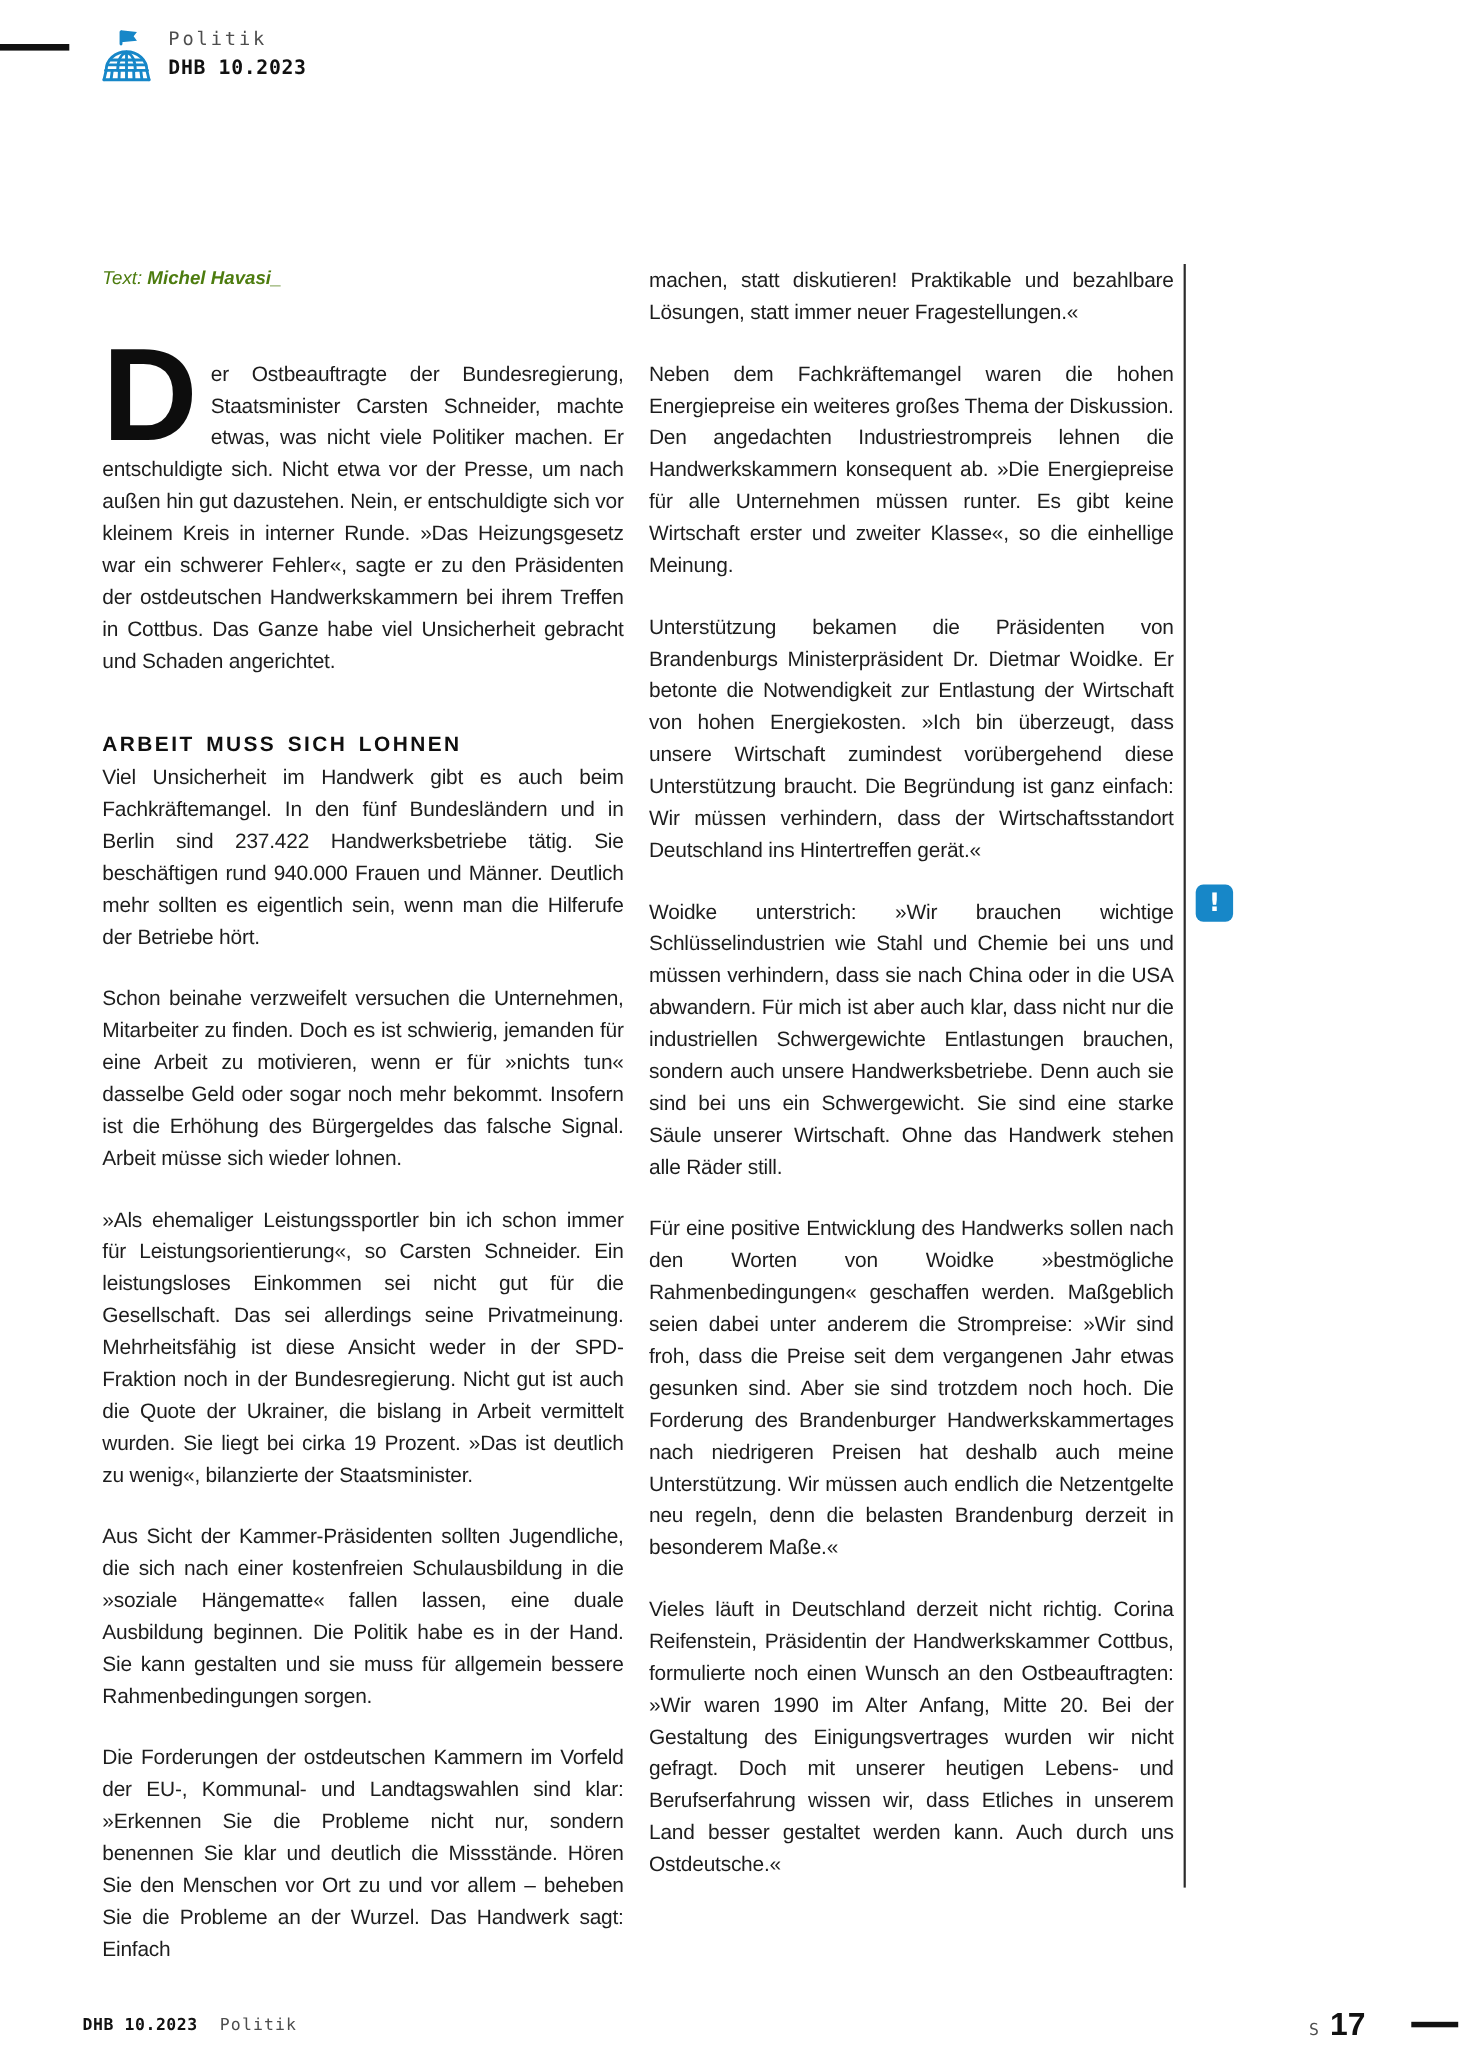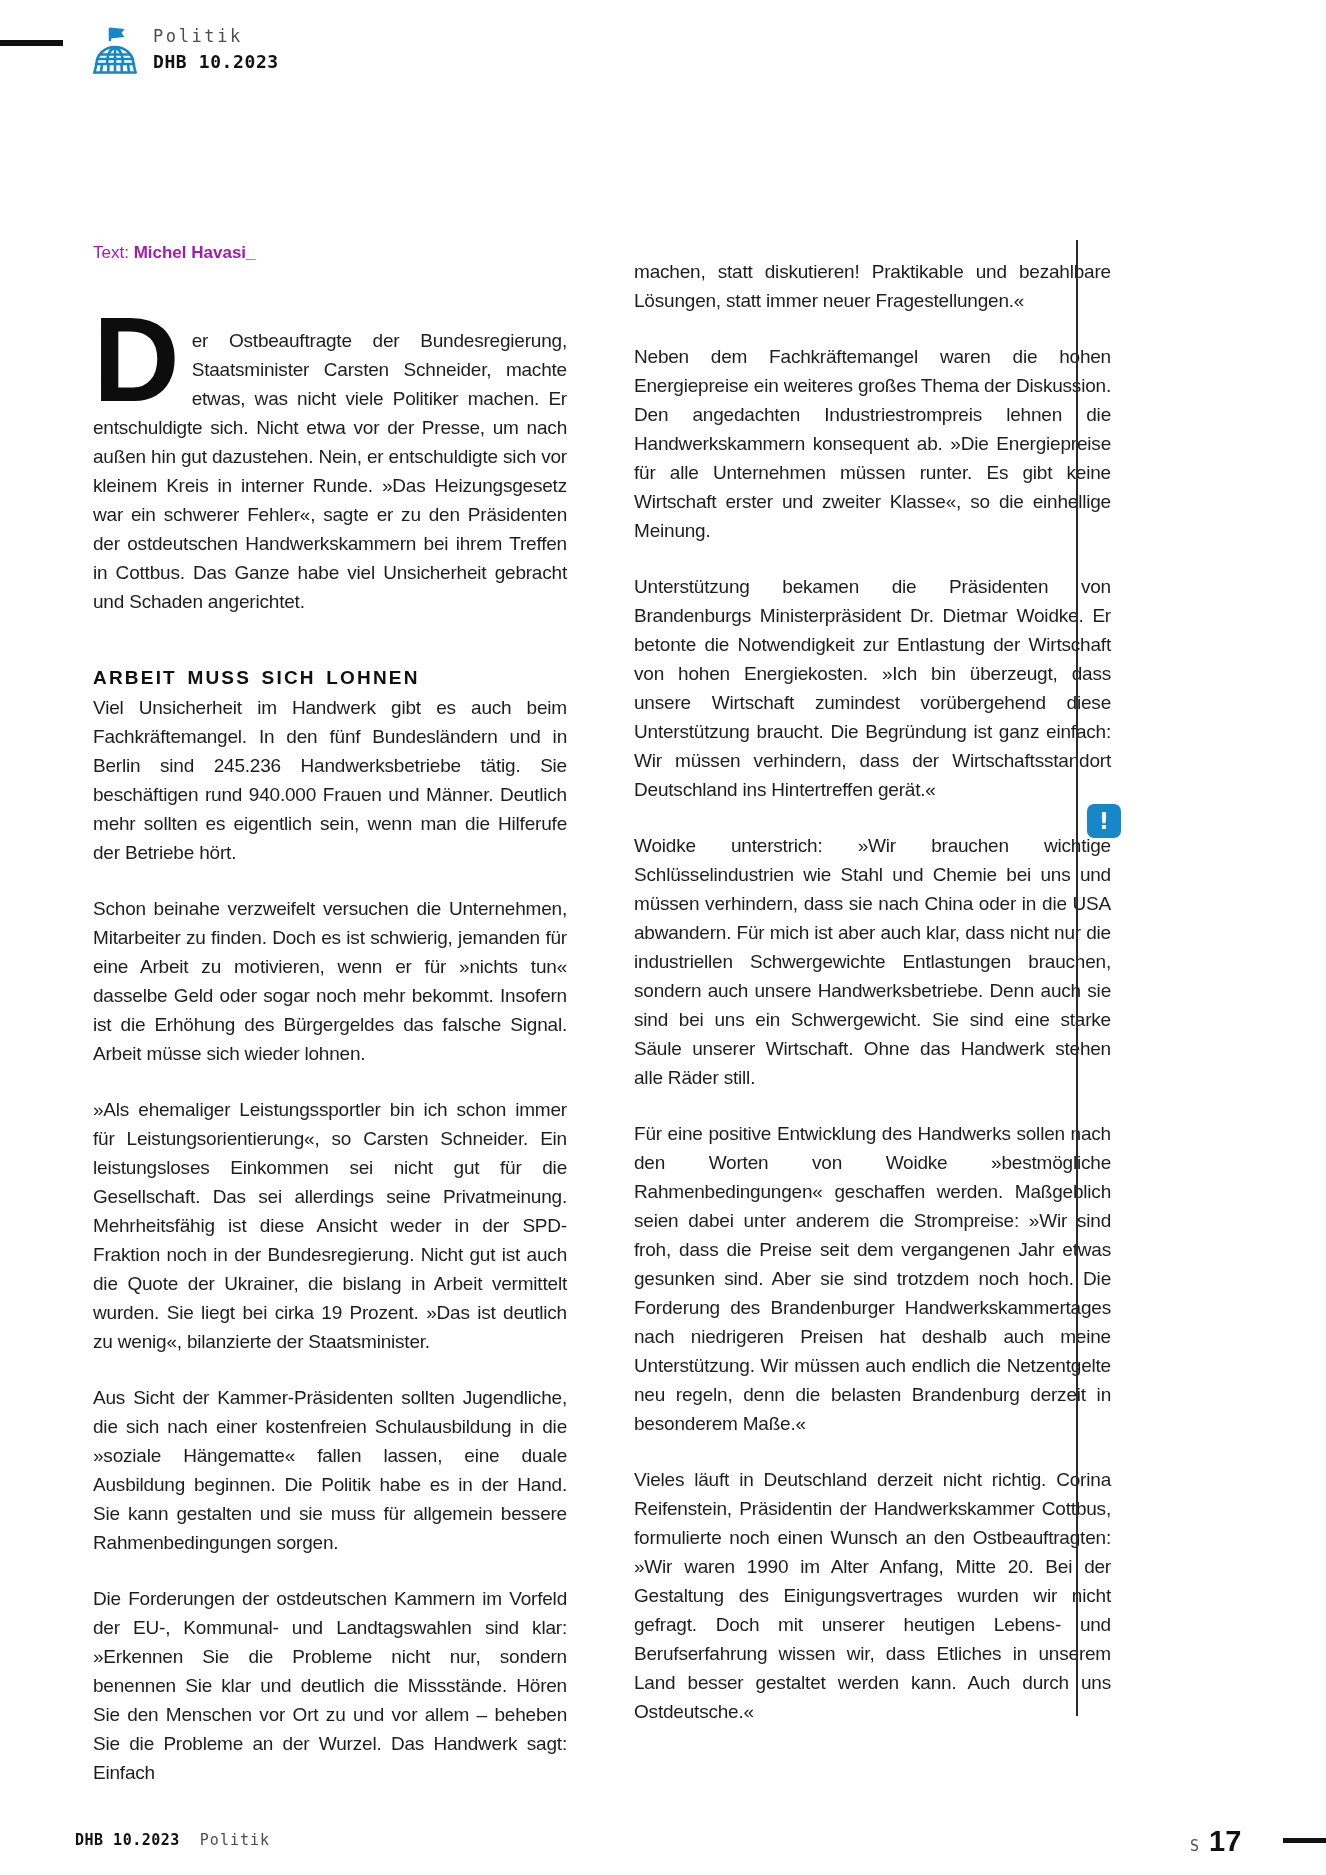--- a/index.html
+++ b/index.html
@@ -9,31 +9,31 @@
   
   .topbar-line{position:absolute;left:0;top:40px;width:63px;height:6px;background:#111;}
   .brand{position:absolute;left:91px;top:25px;display:flex;gap:14px;align-items:flex-start;}
   .brand-text{display:flex;flex-direction:column;}
   .section-label{font-family:"DejaVu Sans Mono",monospace;font-size:17px;color:#4d4d4d;
                  letter-spacing:2.6px;line-height:22px;}
   .issue-label{font-family:"DejaVu Sans Mono",monospace;font-size:18px;font-weight:bold;color:#111;
                letter-spacing:0.6px;line-height:22px;margin-top:4px;}
 
   
-  .byline{position:absolute;left:93px;top:243px;font-size:17px;color:#a21caf;}
+  .byline{position:absolute;left:93px;top:243px;font-size:17px;font-style:italic;color:#4d7c0f;}
   .byline-author{font-weight:bold;}
 
   
   .col{position:absolute;text-align:justify;font-size:19px;line-height:29px;color:#1d1d1d;
        letter-spacing:-0.2px;hyphens:auto;-webkit-hyphens:auto;}
   .col p{margin:0 0 27px 0;}
   .col h2{font-size:19px;font-weight:bold;color:#101010;letter-spacing:2.2px;word-spacing:3px;
           margin:0 0 1px 0;padding-top:20px;text-align:left;}
   .col1{left:93px;top:326px;width:474px;}
-  .col2{left:590px;top:257px;width:477px;margin-left:44px;}
+  .col2{left:590px;top:241px;width:477px;}
   .dropcap{float:left;font-size:120px;font-weight:bold;color:#0d0d0d;height:90px;line-height:90px;
            margin:-12px 12px 0 0;letter-spacing:0;}
 
   
   .divider{position:absolute;left:1076px;top:240px;width:2px;height:1476px;background:#2b2b2b;}
   .sidebar{position:absolute;left:1087px;top:804px;width:180px;}
   .note-icon{width:34px;height:34px;border-radius:7px;background:#1787c8;color:#ffffff;
              font-family:"DejaVu Sans",sans-serif;font-weight:bold;font-size:23px;line-height:34px;
              text-align:center;margin-bottom:17px;}
   .note-text{font-family:"DejaVu Sans Mono",monospace;font-size:15px;line-height:28.5px;
@@ -81,21 +81,21 @@
   </header>
 
   <div class="byline">
     <span class="byline-label">Text:</span>
     <span class="byline-author">Michel Havasi_</span>
   </div>
 
   <section class="col col1">
     <p><span class="dropcap">D</span><span>er Ostbeauftragte der Bundesregierung, Staatsminister Carsten Schneider, machte etwas, was nicht viele Politiker machen. Er entschuldigte sich. Nicht etwa vor der Presse, um nach außen hin gut dazustehen. Nein, er entschuldigte sich vor kleinem Kreis in interner Runde. »Das Heizungsgesetz war ein schwerer Fehler«, sagte er zu den Präsidenten der ostdeutschen Handwerkskammern bei ihrem Treffen in Cottbus. Das Ganze habe viel Unsicherheit gebracht und Schaden angerichtet.</span></p>
     <h2>ARBEIT MUSS SICH LOHNEN</h2>
-    <p>Viel Unsicherheit im Handwerk gibt es auch beim Fachkräftemangel. In den fünf Bundesländern und in Berlin sind 245.236 Handwerksbetriebe tätig. Sie beschäftigen rund 940.000 Frauen und Männer. Deutlich mehr sollten es eigentlich sein, wenn man die Hilferufe der Betriebe hört.</p>
+    <p>Viel Unsicherheit im Handwerk gibt es auch beim Fachkräftemangel. In den fünf Bundesländern und in Berlin sind 237.422 Handwerksbetriebe tätig. Sie beschäftigen rund 940.000 Frauen und Männer. Deutlich mehr sollten es eigentlich sein, wenn man die Hilferufe der Betriebe hört.</p>
     <p>Schon beinahe verzweifelt versuchen die Unternehmen, Mitarbeiter zu finden. Doch es ist schwierig, jemanden für eine Arbeit zu motivieren, wenn er für »nichts tun« dasselbe Geld oder sogar noch mehr bekommt. Insofern ist die Erhöhung des Bürgergeldes das falsche Signal. Arbeit müsse sich wieder lohnen.</p>
     <p>»Als ehemaliger Leistungssportler bin ich schon immer für Leistungsorientierung«, so Carsten Schneider. Ein leistungsloses Einkommen sei nicht gut für die Gesellschaft. Das sei allerdings seine Privatmeinung. Mehrheitsfähig ist diese Ansicht weder in der SPD-Fraktion noch in der Bundesregierung. Nicht gut ist auch die Quote der Ukrainer, die bislang in Arbeit vermittelt wurden. Sie liegt bei cirka 19 Prozent. »Das ist deutlich zu wenig«, bilanzierte der Staatsminister.</p>
     <p>Aus Sicht der Kammer-Präsidenten sollten Jugendliche, die sich nach einer kostenfreien Schulausbildung in die »soziale Hängematte« fallen lassen, eine duale Ausbildung beginnen. Die Politik habe es in der Hand. Sie kann gestalten und sie muss für allgemein bessere Rahmenbedingungen sorgen.</p>
     <p>Die Forderungen der ostdeutschen Kammern im Vorfeld der EU-, Kommunal- und Landtagswahlen sind klar: »Erkennen Sie die Probleme nicht nur, sondern benennen Sie klar und deutlich die Missstände. Hören Sie den Menschen vor Ort zu und vor allem – beheben Sie die Probleme an der Wurzel. Das Handwerk sagt: Einfach</p>
   </section>
 
   <section class="col col2">
     <p>machen, statt diskutieren! Praktikable und bezahlbare Lösungen, statt immer neuer Fragestellungen.«</p>
     <p>Neben dem Fachkräftemangel waren die hohen Energiepreise ein weiteres großes Thema der Diskussion. Den angedachten Industriestrompreis lehnen die Handwerkskammern konsequent ab. »Die Energiepreise für alle Unternehmen müssen runter. Es gibt keine Wirtschaft erster und zweiter Klasse«, so die einhellige Meinung.</p>
     <p>Unterstützung bekamen die Präsidenten von Brandenburgs Ministerpräsident Dr. Dietmar Woidke. Er betonte die Notwendigkeit zur Entlastung der Wirtschaft von hohen Energiekosten. »Ich bin überzeugt, dass unsere Wirtschaft zumindest vorübergehend diese Unterstützung braucht. Die Begründung ist ganz einfach: Wir müssen verhindern, dass der Wirtschaftsstandort Deutschland ins Hintertreffen gerät.«</p>

